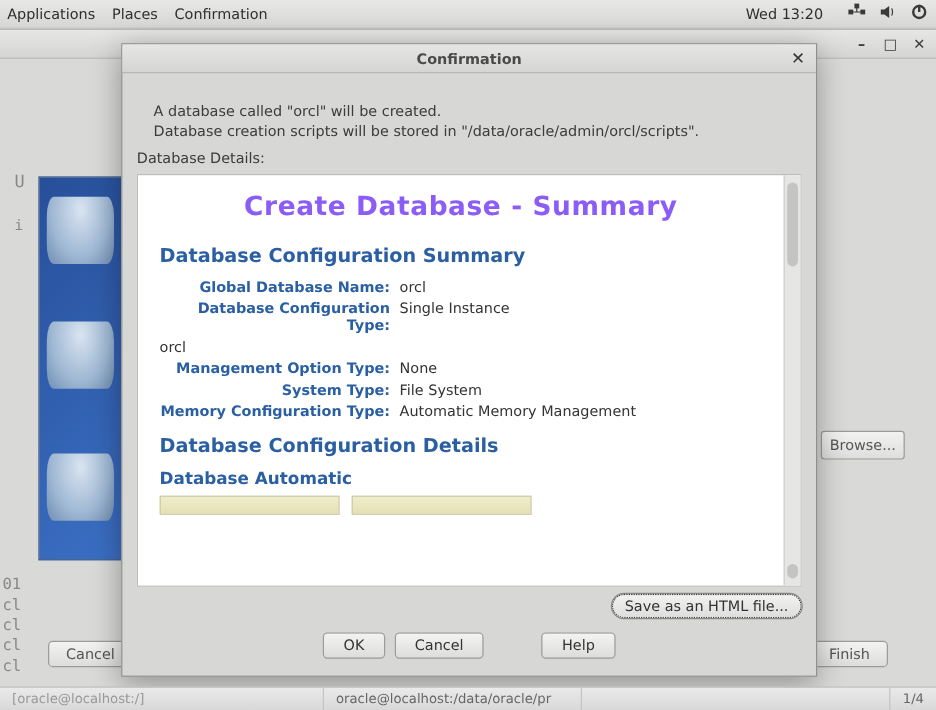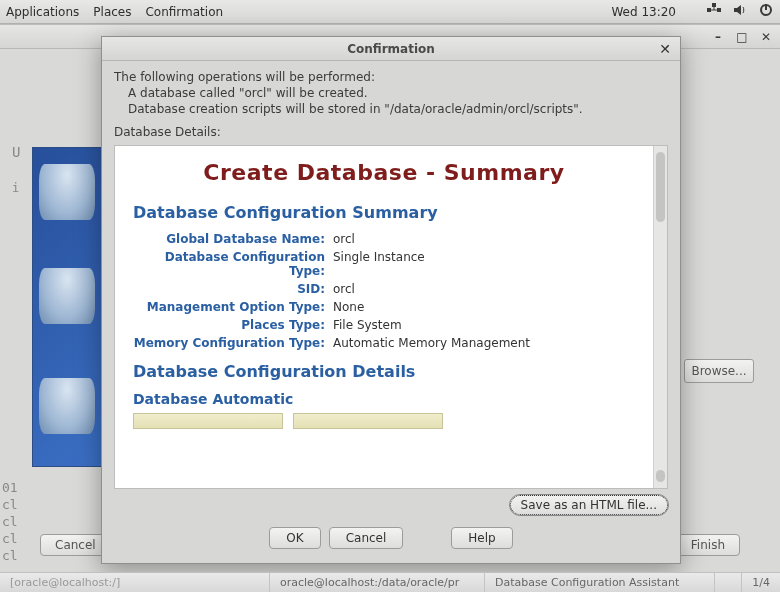--- a/index.html
+++ b/index.html
@@ -18,21 +18,21 @@
     height: 24px;
     background: linear-gradient(#e8e8e7,#d6d6d4);
     border-bottom: 1px solid #b0b0b0;
     display: flex;
     align-items: center;
     padding: 0 6px;
     gap: 14px;
   }
   .panel .menuitem { color:#2e2e2e; cursor:pointer; }
   .panel .spacer { flex:1; }
-  .panel .clock { color:#2e2e2e; margin-right:16px;}
+  .panel .clock { color:#2e2e2e; margin-right:6px;}
   .panel .tray { display:flex; gap:10px; align-items:center;}
   .panel svg { width:16px; height:16px; fill:#3a3a3a; }
 
   
   .bgwin {
     position:absolute;
     left:0; top:24px;
     width:780px; height:552px;
     background:#d9d9d7;
     border-top:1px solid #bcbcbc;
@@ -207,21 +207,21 @@
     border:1px solid #bdbdbb;
     background:#fff;
     min-height:0;
   }
   .report{
     flex:1;
     overflow:hidden;
     padding:8px 18px;
   }
   .report h1{
-    color:#7f1d1d;
+    color:#8b5cf6;
     font-size:22px;
     text-align:center;
     font-weight:600;
     margin:6px 0 18px;
     letter-spacing:0.5px;
   }
   .report h2{
     color:#2a5fa2;
     font-size:16px;
     font-weight:600;
@@ -360,49 +360,48 @@
   </div>
 </div>
 
 <div class="modal">
   <div class="modal-title">
     <span>Confirmation</span>
     <span class="modal-close">✕</span>
   </div>
   <div class="modal-body">
     <div class="intro">
-      <span>The following operations will be performed:</span><br>
+      <br>
       <span class="indent">A database called "orcl" will be created.</span>
       <span class="indent">Database creation scripts will be stored in "/data/oracle/admin/orcl/scripts".</span>
     </div>
     <div class="details-label">Database Details:</div>
 
     <div class="report-frame">
       <div class="report">
         <h1>Create Database - Summary</h1>
         <h2>Database Configuration Summary</h2>
 
         <div class="kv-row">
           <span class="k">Global Database Name:</span>
           <span class="v">orcl</span>
         </div>
         <div class="kv-row">
           <span class="k">Database Configuration Type:</span>
           <span class="v">Single Instance</span>
         </div>
         <div class="kv-row">
-          <span class="k">SID:</span>
           <span class="v">orcl</span>
         </div>
         <div class="kv-row">
           <span class="k">Management Option Type:</span>
           <span class="v">None</span>
         </div>
         <div class="kv-row">
-          <span class="k">Places Type:</span>
+          <span class="k">System Type:</span>
           <span class="v">File System</span>
         </div>
         <div class="kv-row">
           <span class="k">Memory Configuration Type:</span>
           <span class="v">Automatic Memory Management</span>
         </div>
 
         <h2>Database Configuration Details</h2>
         <h3>Database Automatic</h3>
         <div class="comp-box">
@@ -423,15 +422,14 @@
       <span class="btn">OK</span>
       <span class="btn">Cancel</span>
       <span class="btn help">Help</span>
     </div>
   </div>
 </div>
 
 <div class="taskbar">
   <div class="task" style="width:270px;color:#999">[oracle@localhost:/]</div>
   <div class="task" style="width:215px">oracle@localhost:/data/oracle/pr</div>
-  <div class="task" style="width:230px">Database Configuration Assistant</div>
   <div class="wscount">1/4</div>
 </div>
 
 </body></html>

